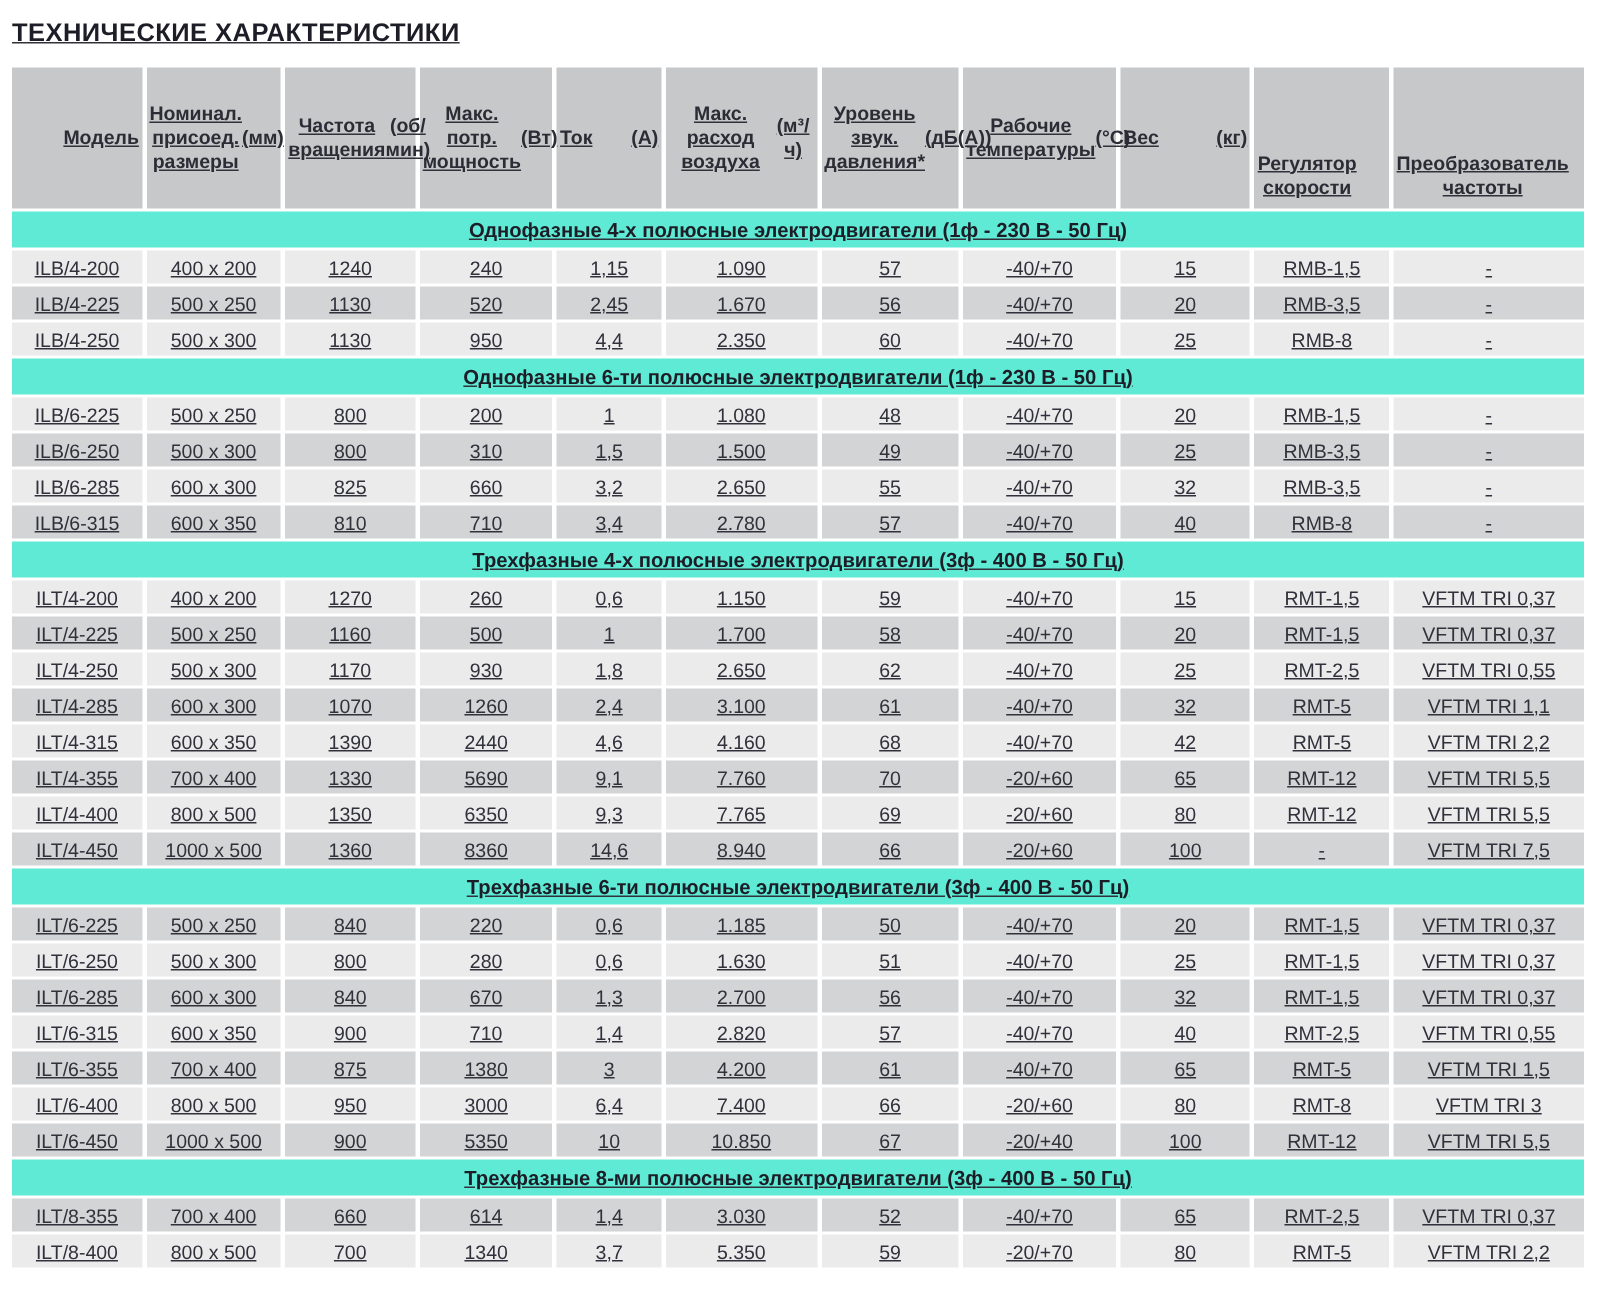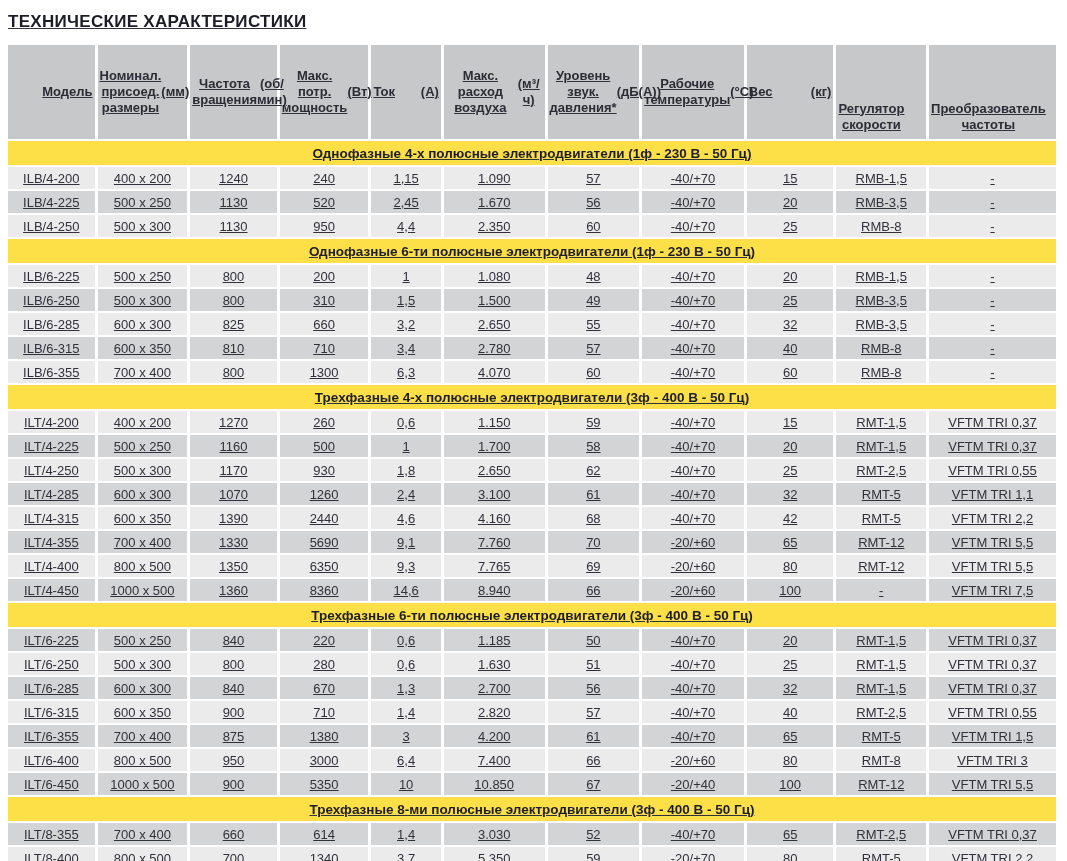--- a/index.html
+++ b/index.html
@@ -55,21 +55,21 @@
     text-align: center;
     font-size: 13px;
     height: 20px;
     padding: 1px 2px;
     vertical-align: middle;
     color: #31313b;
   }
   tr.row-light td { background: #ebebec; }
   tr.row-dark  td { background: #d3d4d5; }
   td.section-cell {
-    background: #fde047;
+    background: #5eead4;
     font-weight: bold;
     font-size: 13.5px;
     height: 22px;
     color: #1d1d27;
   }
 </style>
 </head>
 <body>
 
 <div class="page">
@@ -280,33 +280,20 @@
           <td>810</td>
           <td>710</td>
           <td>3,4</td>
           <td>2.780</td>
           <td>57</td>
           <td>-40/+70</td>
           <td>40</td>
           <td>RMB-8</td>
           <td>-</td>
         </tr>
-        <tr class="row-light">
-          <td>ILB/6-355</td>
-          <td>700 x 400</td>
-          <td>800</td>
-          <td>1300</td>
-          <td>6,3</td>
-          <td>4.070</td>
-          <td>60</td>
-          <td>-40/+70</td>
-          <td>60</td>
-          <td>RMB-8</td>
-          <td>-</td>
-        </tr>
         <tr>
           <td colspan="11" class="section-cell">Трехфазные 4-х полюсные электродвигатели (3ф - 400 В - 50 Гц)</td>
         </tr>
         <tr class="row-light">
           <td>ILT/4-200</td>
           <td>400 x 200</td>
           <td>1270</td>
           <td>260</td>
           <td>0,6</td>
           <td>1.150</td>

